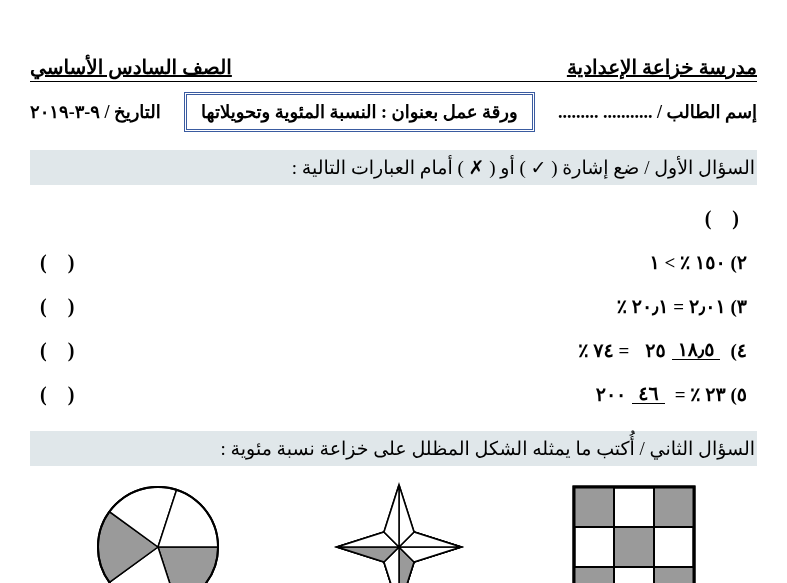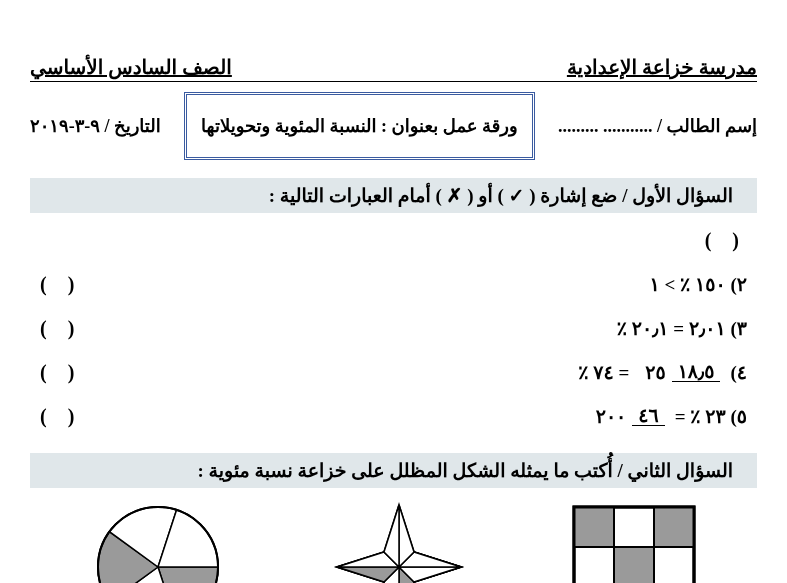--- a/index.html
+++ b/index.html
@@ -33,31 +33,31 @@
     justify-content: space-between;
     align-items: center;
     margin-bottom: 18px;
   }
   .student, .date {
     font-size: 18px;
     font-weight: bold;
   }
   .title-box {
     border: 3px double #3a5ba0;
-    padding: 20px 14px;
+    padding: 6px 14px;
     font-size: 18px;
     font-weight: bold;
     color: #000;
   }
   .q-head {
     background: #e0e7ea;
-    padding: 6px 24px;
+    padding: 6px 2px;
     font-size: 19px;
-    font-weight: bold;
-    margin-bottom: 10px;
+    font-weight: normal;
+    margin-bottom: 16px;
   }
   .items {
     padding: 0 10px 10px 10px;
   }
   .item {
     display: flex;
     justify-content: space-between;
     align-items: center;
     font-size: 19px;
     font-weight: bold;

